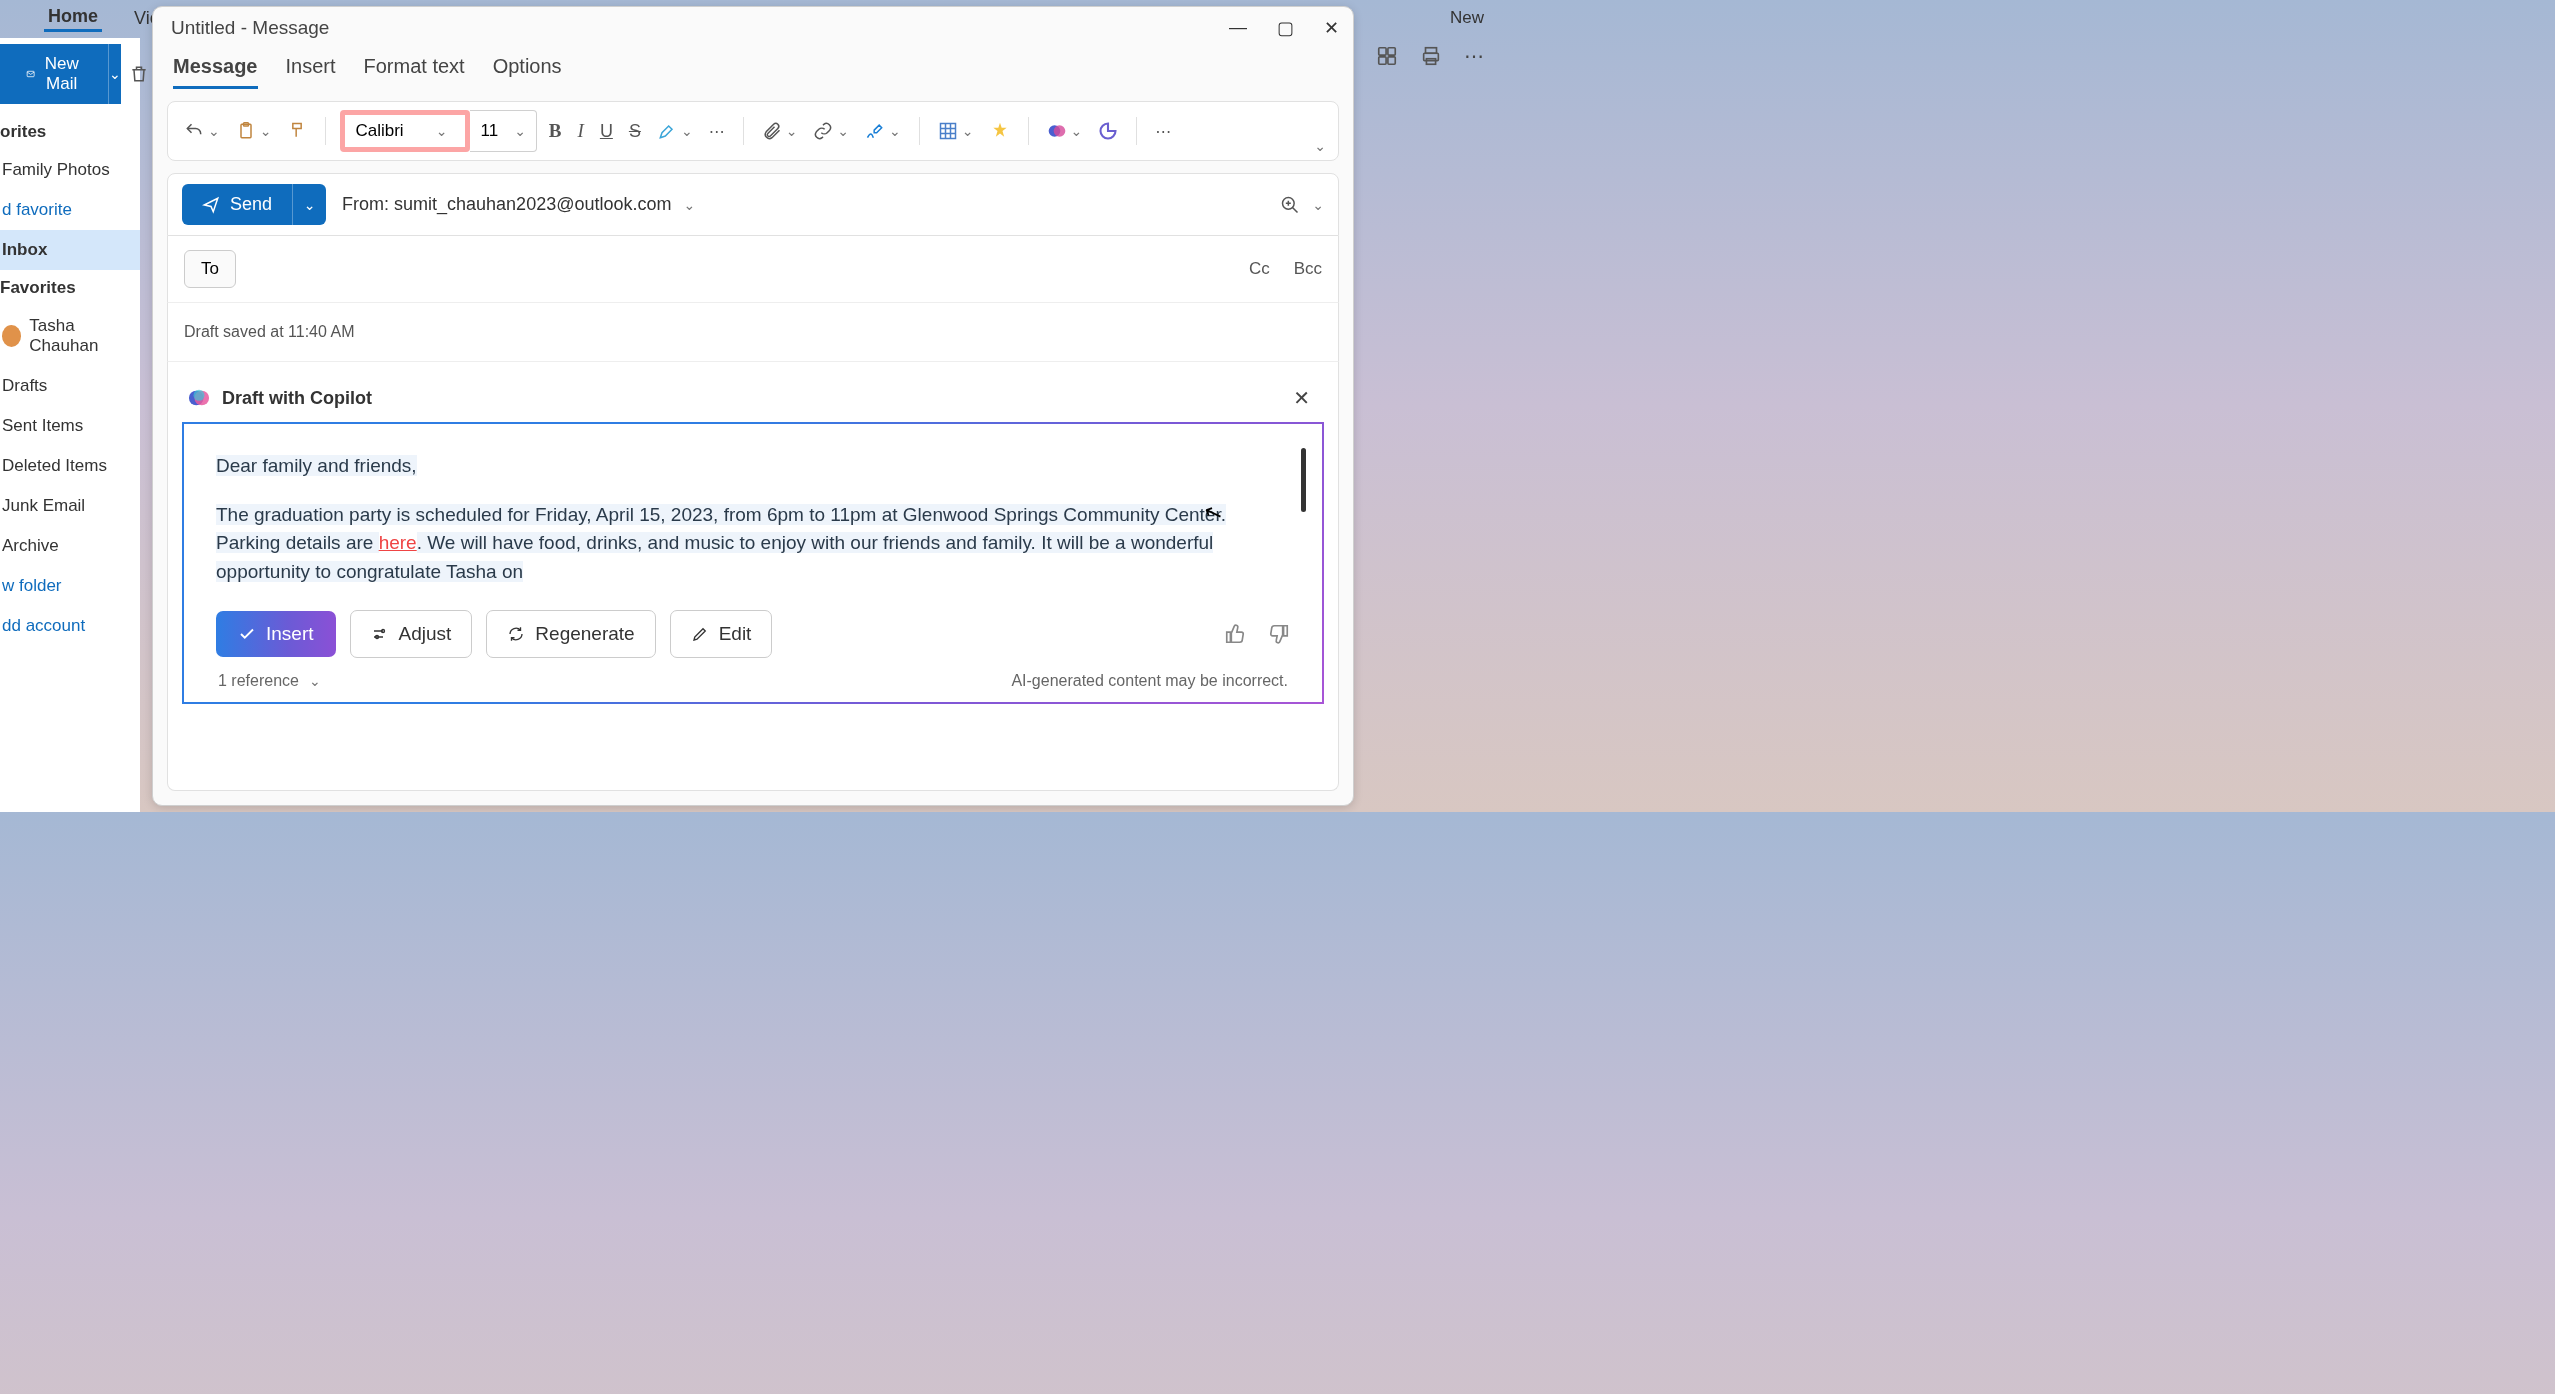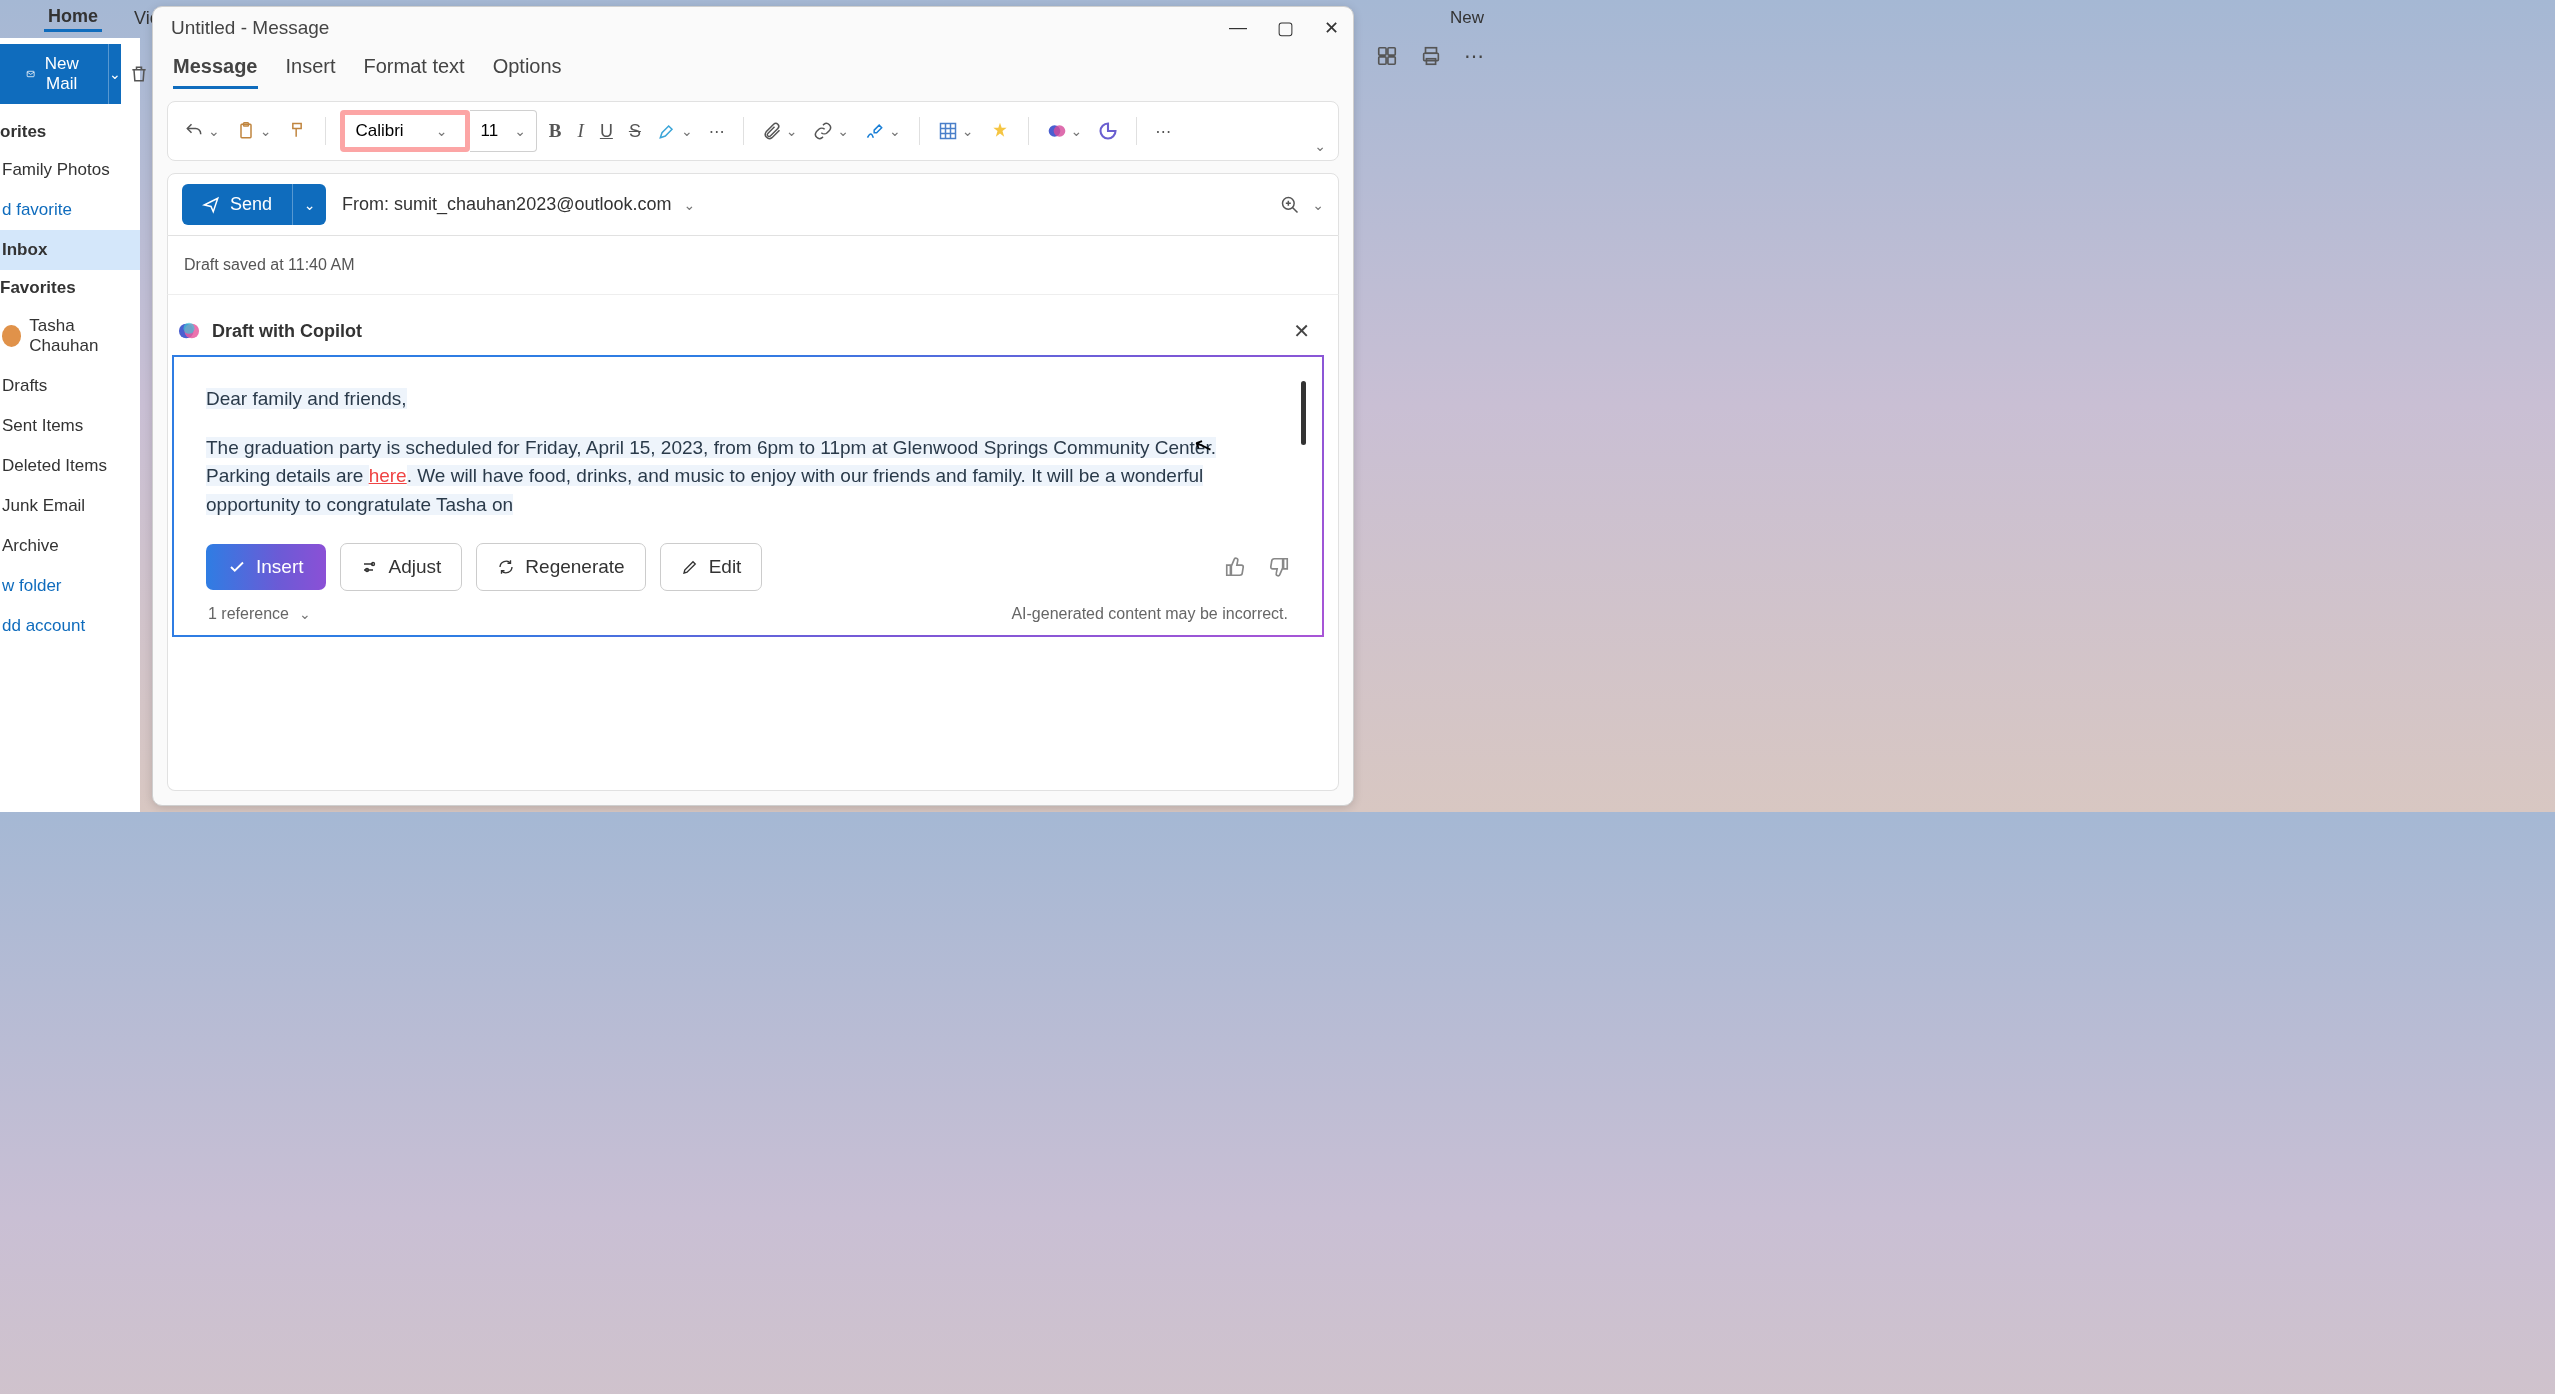--- a/index.html
+++ b/index.html
@@ -249,21 +249,21 @@
 .draft-saved { font-size: 16px; color: #555; }
 
 .body-area {
   margin: 0 14px 14px 14px;
   background: #fff;
   border-left: 1px solid #e1e1e1;
   border-right: 1px solid #e1e1e1;
   border-bottom: 1px solid #e1e1e1;
   border-bottom-left-radius: 8px;
   border-bottom-right-radius: 8px;
-  padding: 18px 14px 22px 4px;
+  padding: 18px 14px 22px 14px;
   flex: 1;
 }
 
 
 .copilot-panel {
   border-radius: 10px;
 }
 .copilot-head {
   display: flex;
   align-items: center;
@@ -563,20 +563,27 @@
       <span>
         <svg width="20" height="20" viewBox="0 0 24 24" fill="none" stroke="#555" stroke-width="1.8">
             <circle cx="10" cy="10" r="7"></circle>
             <path d="M21 21l-6-6M10 7v6M7 10h6"></path>
           </svg>
       </span>
       <span class="chev"></span>
     </div>
   </div>
 
+  <div class="to-row">
+    <button class="to-btn">To</button>
+    <div class="ccbcc">
+      <span>Cc</span>
+      <span>Bcc</span>
+    </div>
+  </div>
 
   <div class="subj-row">
     <span class="draft-saved">Draft saved at 11:40 AM</span>
   </div>
 
   <div class="body-area">
     <div class="copilot-panel">
       <div class="copilot-head">
         <span class="copilot-logo">
           <svg width="22" height="22" viewBox="0 0 24 24">

